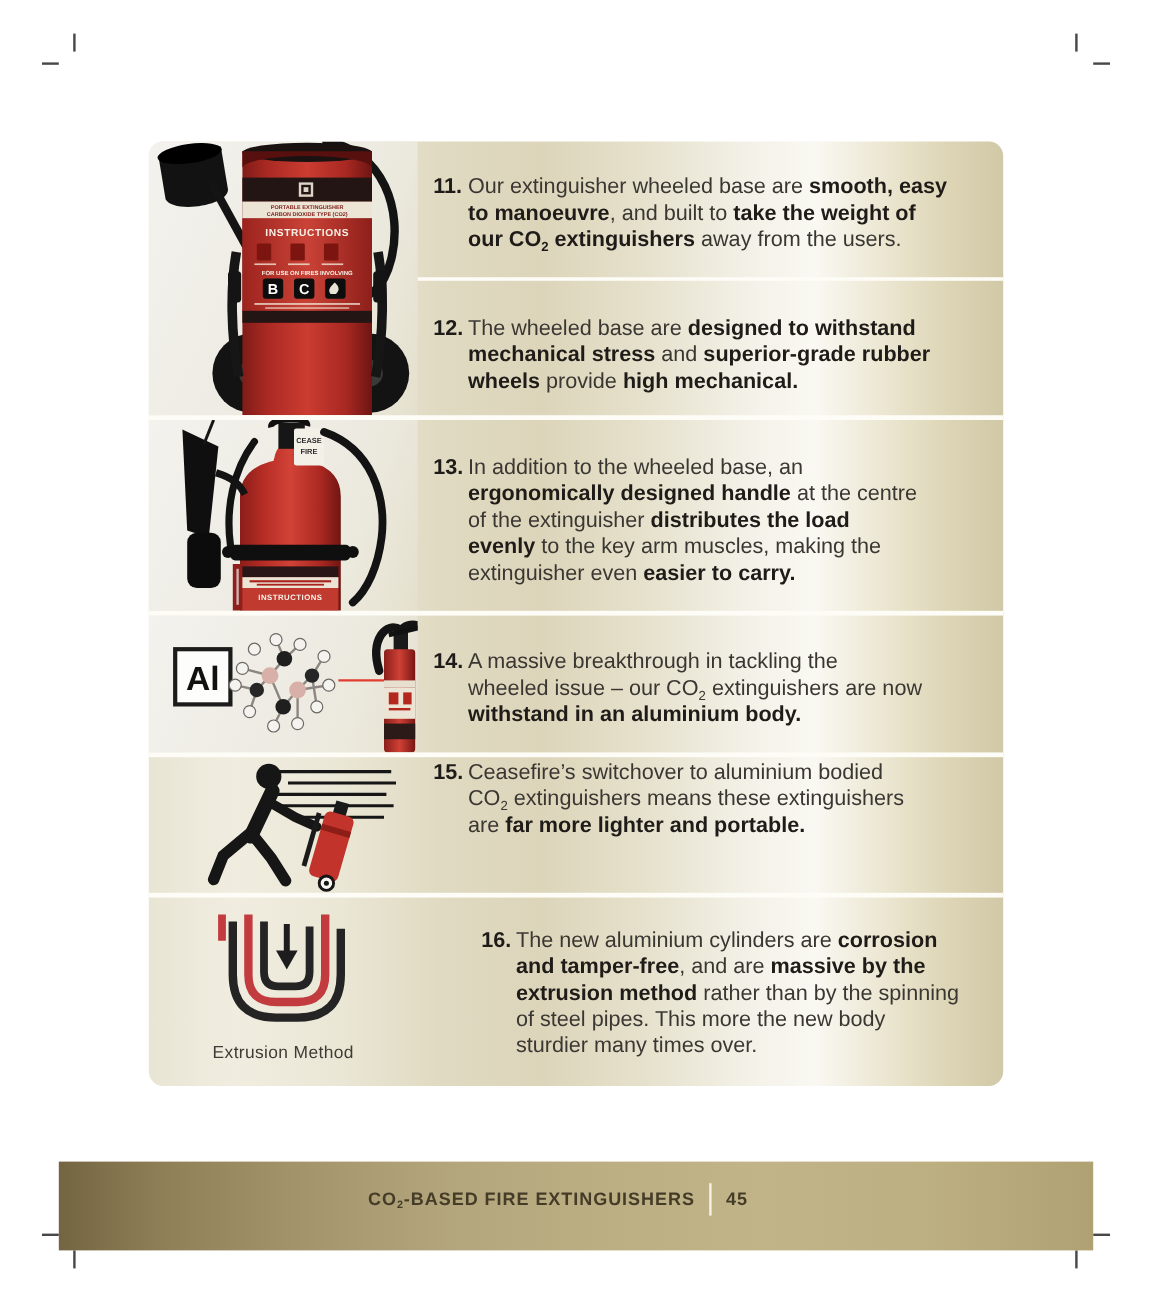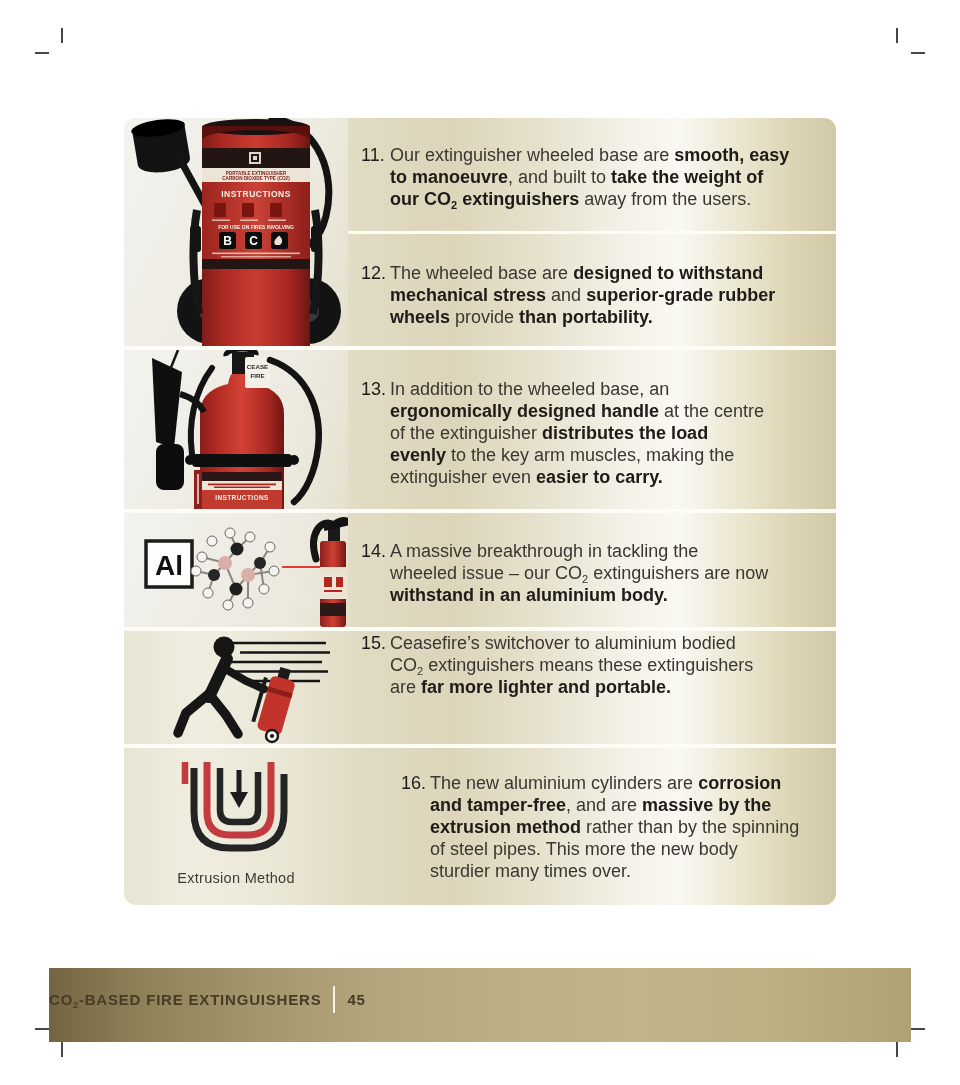--- a/index.html
+++ b/index.html
@@ -17,29 +17,29 @@
   .fig svg{display:block;}
   .figA{top:0;height:228px;}
   .figB{top:232px;height:159px;}
   .figC{top:395px;height:114px;}
   .figD{top:513px;height:113px;background:none;}
   .figE{top:630px;height:157px;background:none;}
   .gap{position:absolute;left:0;right:0;height:4px;background:#fdfcf6;}
   .textsep{position:absolute;left:224px;right:0;top:113px;height:3px;background:#fdfcf6;}
   .item{position:absolute;left:237px;width:462px;display:flex;
         font-size:18px;line-height:22px;color:#3a3733;}
-  .item .num{flex:0 0 29px;font-weight:normal;color:#1e1b18;}
+  .item .num{flex:0 0 29px;font-weight:bold;color:#1e1b18;}
   .item .body{flex:1;}
   .item .b, .item sub.b{font-weight:bold;color:#1e1b18;}
   .item sub{font-size:11px;line-height:0;position:relative;top:4px;vertical-align:baseline;}
   .figcap{margin-top:14px;text-align:center;font-size:14.5px;color:#3f3b35;letter-spacing:0.3px;}
   
   .footer{position:absolute;left:49px;top:968px;width:862px;height:74px;
           background:linear-gradient(90deg,#746542 0%,#8f7f57 10%,#a2926a 22%,#b4a67c 38%,#bcae83 52%,#c1b489 68%,#bcaf82 84%,#b0a173 100%);
-          display:flex;align-items:center;justify-content:flex-start;padding-right:30px;box-sizing:border-box;}
+          display:flex;align-items:center;justify-content:center;padding-right:30px;box-sizing:border-box;}
   .footer-inner{display:flex;align-items:center;transform:translateY(-6px);
           font-weight:bold;font-size:15px;letter-spacing:0.8px;color:#453c28;}
   .footer-inner sub{font-size:9px;line-height:0;position:relative;top:3px;vertical-align:baseline;}
   .footer-sep{width:2px;height:27px;background:#f5f2e6;margin:0 12px;}
 </style>
 </head>
 <body>
 
 <div class="page">
 
@@ -260,21 +260,21 @@
     <div class="gap" style="top:509px;"></div>
     <div class="gap" style="top:626px;"></div>
     <div class="textsep"></div>
 
     <div class="item" style="top:26px;">
       <span class="num">11.</span>
       <div class="body"><span>Our extinguisher wheeled base are </span><span class="b">smooth, easy</span><br><span class="b">to manoeuvre</span><span>, and built to </span><span class="b">take the weight of</span><br><span class="b">our CO</span><sub class="b">2</sub><span class="b"> extinguishers</span><span> away from the users.</span></div>
     </div>
     <div class="item" style="top:144px;">
       <span class="num">12.</span>
-      <div class="body"><span>The wheeled base  are </span><span class="b">designed to withstand</span><br><span class="b">mechanical stress</span><span> and </span><span class="b">superior-grade rubber</span><br><span class="b">wheels</span><span> provide </span><span class="b">than portability.</span></div>
+      <div class="body"><span>The wheeled base  are </span><span class="b">designed to withstand</span><br><span class="b">mechanical stress</span><span> and </span><span class="b">superior-grade rubber</span><br><span class="b">wheels</span><span> provide </span><span class="b">high mechanical.</span></div>
     </div>
     <div class="item" style="top:260px;">
       <span class="num">13.</span>
       <div class="body"><span>In addition to the wheeled base, an</span><br><span class="b">ergonomically designed handle</span><span> at the centre</span><br><span>of the extinguisher </span><span class="b">distributes the load</span><br><span class="b">evenly</span><span> to the key arm muscles, making the</span><br><span>extinguisher even </span><span class="b">easier to carry.</span></div>
     </div>
     <div class="item" style="top:422px;">
       <span class="num">14.</span>
       <div class="body"><span>A massive breakthrough in tackling the</span><br><span>wheeled issue – our CO</span><sub>2</sub><span> extinguishers are now</span><br><span class="b">withstand in an aluminium body.</span></div>
     </div>
     <div class="item" style="top:514px;">

